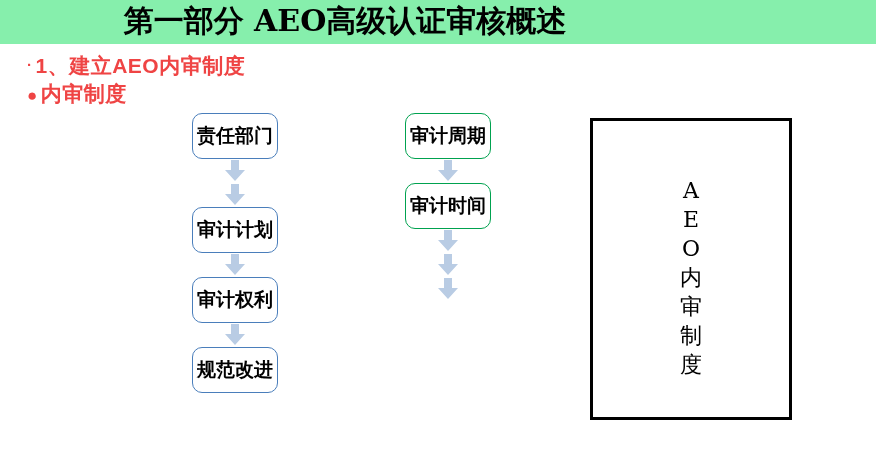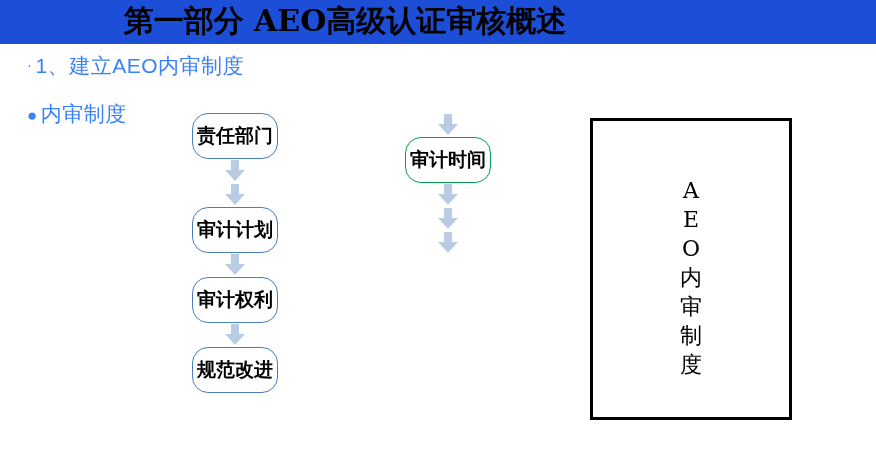--- a/index.html
+++ b/index.html
@@ -19,21 +19,21 @@
     overflow: hidden;
   }
 
   
   #title-bar {
     position: absolute;
     left: 0;
     top: 0;
     width: 876px;
     height: 44px;
-    background: #1d4ed8;
+    background: #86efac;
   }
   #title-text {
     position: absolute;
     left: 0;
     top: 0;
     width: 876px;
     height: 44px;
     line-height: 42px;
     text-align: center;
     padding-right: 186px;
@@ -42,49 +42,49 @@
     font-family: "DejaVu Serif", "Liberation Serif", serif;
     font-size: 30px;
     font-weight: 700;
     white-space: nowrap;
     letter-spacing: 0px;
   }
 
   
   .bullet-line {
     position: absolute;
-    color: #3b82f6;
+    color: #ef4444;
     font-family: "Liberation Sans", "DejaVu Sans", sans-serif;
     font-size: 21px;
-    font-weight: 400;
+    font-weight: 700;
     white-space: nowrap;
     letter-spacing: 0.5px;
   }
   #bullet-1 { left: 27px; top: 52px; }
-  #bullet-2 { left: 27px; top: 100px; }
+  #bullet-2 { left: 27px; top: 80px; }
   .bullet-mark {
     display: inline-block;
     margin-right: 3px;
   }
   #bullet-1 .bullet-mark { font-size: 15px; vertical-align: 3px; }
   #bullet-2 .bullet-mark { font-size: 17px; vertical-align: 0px; }
 
   
   .flow-col {
     position: absolute;
     width: 86px;
   }
   #flow-col-1 { left: 192px; top: 113px; }
   #flow-col-2 { left: 405px; top: 113px; }
 
   .flow-box {
     width: 86px;
     height: 46px;
     box-sizing: border-box;
-    border-radius: 16px;
+    border-radius: 10px;
     background: #ffffff;
     display: flex;
     align-items: center;
     justify-content: center;
     color: #000000;
     font-family: "Liberation Sans", "DejaVu Sans", sans-serif;
     font-size: 19px;
     font-weight: 700;
     letter-spacing: 0px;
     white-space: nowrap;
@@ -187,20 +187,23 @@
       </svg>
     </div>
 
     <div class="flow-box">
       <span>规范改进</span>
     </div>
   </div>
 
   <div class="flow-col" id="flow-col-2">
 
+    <div class="flow-box">
+      <span>审计周期</span>
+    </div>
     <div class="flow-arrow">
       <svg class="arrow-svg" width="22" height="22" viewBox="0 0 22 22">
         <polygon points="7,0 15,0 15,10 21,10 11,21 1,10 7,10" fill="#b9cce4"></polygon>
       </svg>
     </div>
 
     <div class="flow-box">
       <span>审计时间</span>
     </div>
     <div class="flow-arrow">

